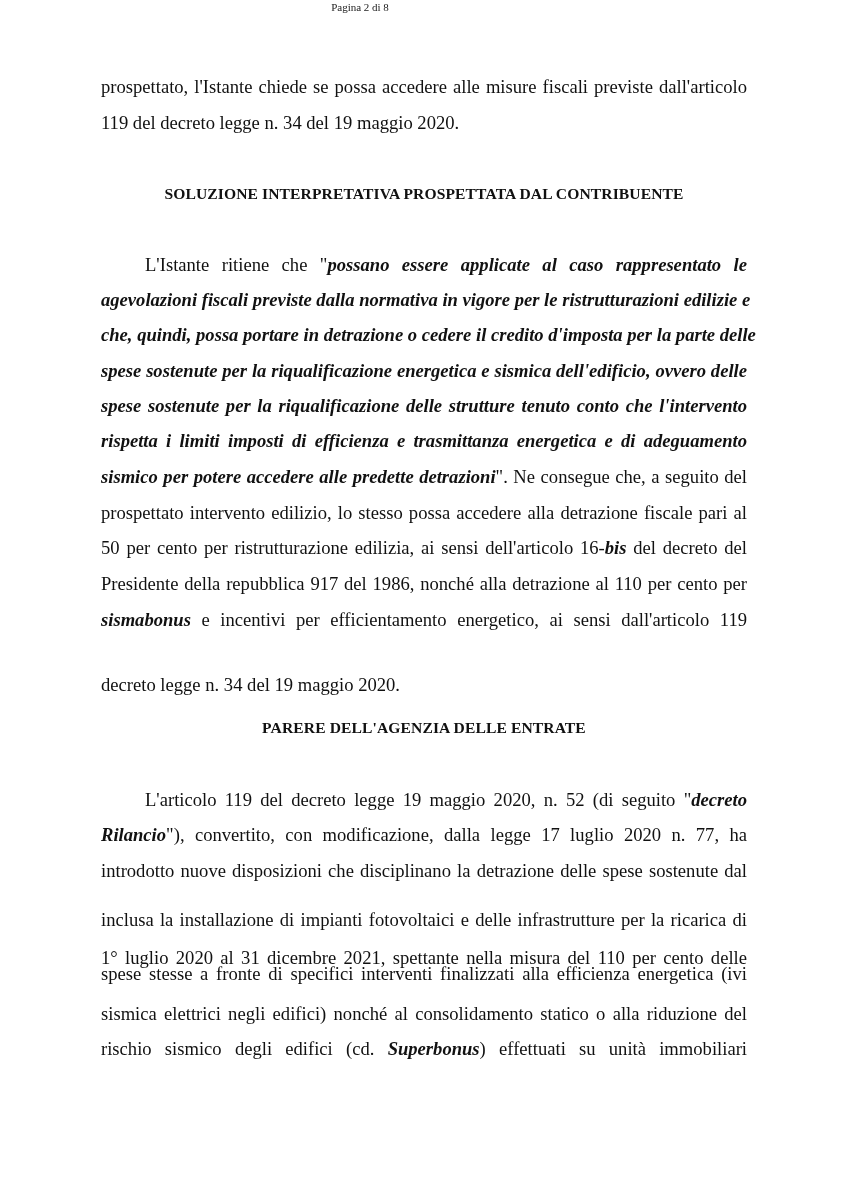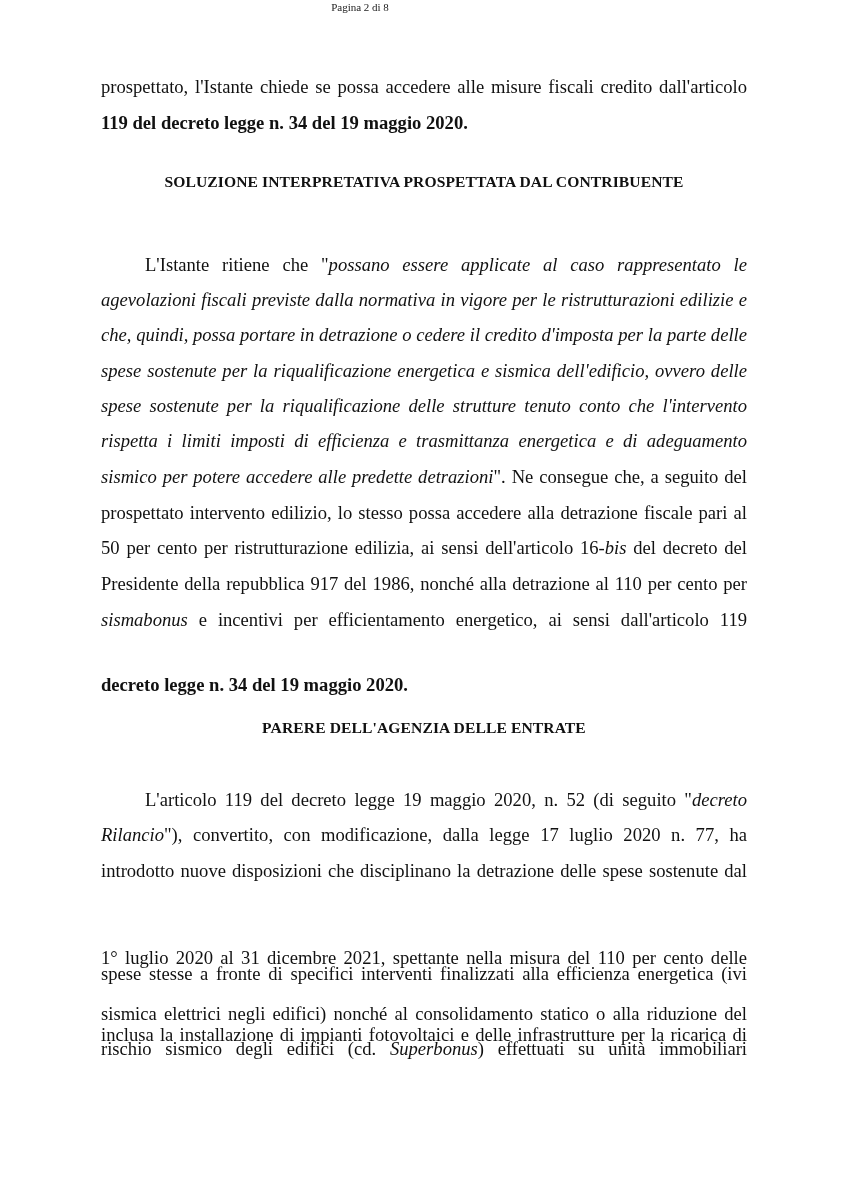--- a/index.html
+++ b/index.html
@@ -2,37 +2,37 @@
 <html><head>
 <meta charset="utf-8">
 <style>
   html, body { margin: 0; padding: 0; background: #ffffff; }
   body { width: 848px; height: 1200px; position: relative; overflow: hidden;
          font-family: "Liberation Serif", "DejaVu Serif", serif; color: #111111; }
   .page-header { position: absolute; top: 0; left: 0; width: 720px; text-align: center;
                  font-size: 11px; line-height: 14px; color: #222; }
   .line { position: absolute; left: 101px; width: 646px; font-size: 18.6px; line-height: 22px;
           white-space: nowrap; text-align: justify; text-align-last: justify; }
-  .line.last { text-align-last: left; font-weight: bold; }
+  .line.last { text-align-last: left; }
   .line.indent { left: 145px; width: 602px; }
   .heading { position: absolute; left: 0; width: 848px; text-align: center; font-weight: bold;
              font-size: 15.6px; line-height: 20px; letter-spacing: 0.1px; }
-  i { font-style: italic; }
+  i { font-style: italic; font-weight: bold; }
 </style>
 </head>
 <body>
 
 <div class="page-header">Pagina 2 di 8</div>
 
 <div>
-  <div class="line" style="top:76px">prospettato, l'Istante chiede se possa accedere alle misure fiscali credito dall'articolo</div>
+  <div class="line" style="top:76px">prospettato, l'Istante chiede se possa accedere alle misure fiscali previste dall'articolo</div>
   <div class="line last" style="top:112px">119 del decreto legge n. 34 del 19 maggio 2020.</div>
 </div>
 
-<div class="heading" style="top:172px">SOLUZIONE INTERPRETATIVA PROSPETTATA DAL CONTRIBUENTE</div>
+<div class="heading" style="top:184px">SOLUZIONE INTERPRETATIVA PROSPETTATA DAL CONTRIBUENTE</div>
 
 <div>
   <div class="line indent" style="top:254px"><span>L'Istante ritiene che "</span><i>possano essere applicate al caso rappresentato le</i></div>
   <div class="line" style="top:289px"><i>agevolazioni fiscali previste dalla normativa in vigore per le ristrutturazioni edilizie e</i></div>
   <div class="line" style="top:324px"><i>che, quindi, possa portare in detrazione o cedere il credito d'imposta per la parte delle</i></div>
   <div class="line" style="top:360px"><i>spese sostenute per la riqualificazione energetica e sismica dell'edificio, ovvero delle</i></div>
   <div class="line" style="top:395px"><i>spese sostenute per la riqualificazione delle strutture tenuto conto che l'intervento</i></div>
   <div class="line" style="top:430px"><i>rispetta i limiti imposti di efficienza e trasmittanza energetica e di adeguamento</i></div>
   <div class="line" style="top:466px"><i>sismico per potere accedere alle predette detrazioni</i><span>". Ne consegue che, a seguito del</span></div>
   <div class="line" style="top:502px">prospettato intervento edilizio, lo stesso possa accedere alla detrazione fiscale pari al</div>
@@ -43,16 +43,16 @@
 </div>
 
 <div class="heading" style="top:718px">PARERE DELL'AGENZIA DELLE ENTRATE</div>
 
 <div>
   <div class="line indent" style="top:789px"><span>L'articolo 119 del decreto legge 19 maggio 2020, n. 52 (di seguito "</span><i>decreto</i></div>
   <div class="line" style="top:824px"><i>Rilancio</i><span>"), convertito, con modificazione, dalla legge 17 luglio 2020 n. 77, ha</span></div>
   <div class="line" style="top:860px">introdotto nuove disposizioni che disciplinano la detrazione delle spese sostenute dal</div>
   <div class="line" style="top:947px">1° luglio 2020 al 31 dicembre 2021, spettante nella misura del 110 per cento delle</div>
   <div class="line" style="top:963px">spese stesse a fronte di specifici interventi finalizzati alla efficienza energetica (ivi</div>
-  <div class="line" style="top:1024px">inclusa la installazione di impianti fotovoltaici e delle infrastrutture per la ricarica di</div>
+  <div class="line" style="top:909px">inclusa la installazione di impianti fotovoltaici e delle infrastrutture per la ricarica di</div>
   <div class="line" style="top:1003px">sismica elettrici negli edifici) nonché al consolidamento statico o alla riduzione del</div>
   <div class="line" style="top:1038px"><span>rischio sismico degli edifici (cd. </span><i>Superbonus</i><span>) effettuati su unità immobiliari</span></div>
 </div>
 
 </body></html>

